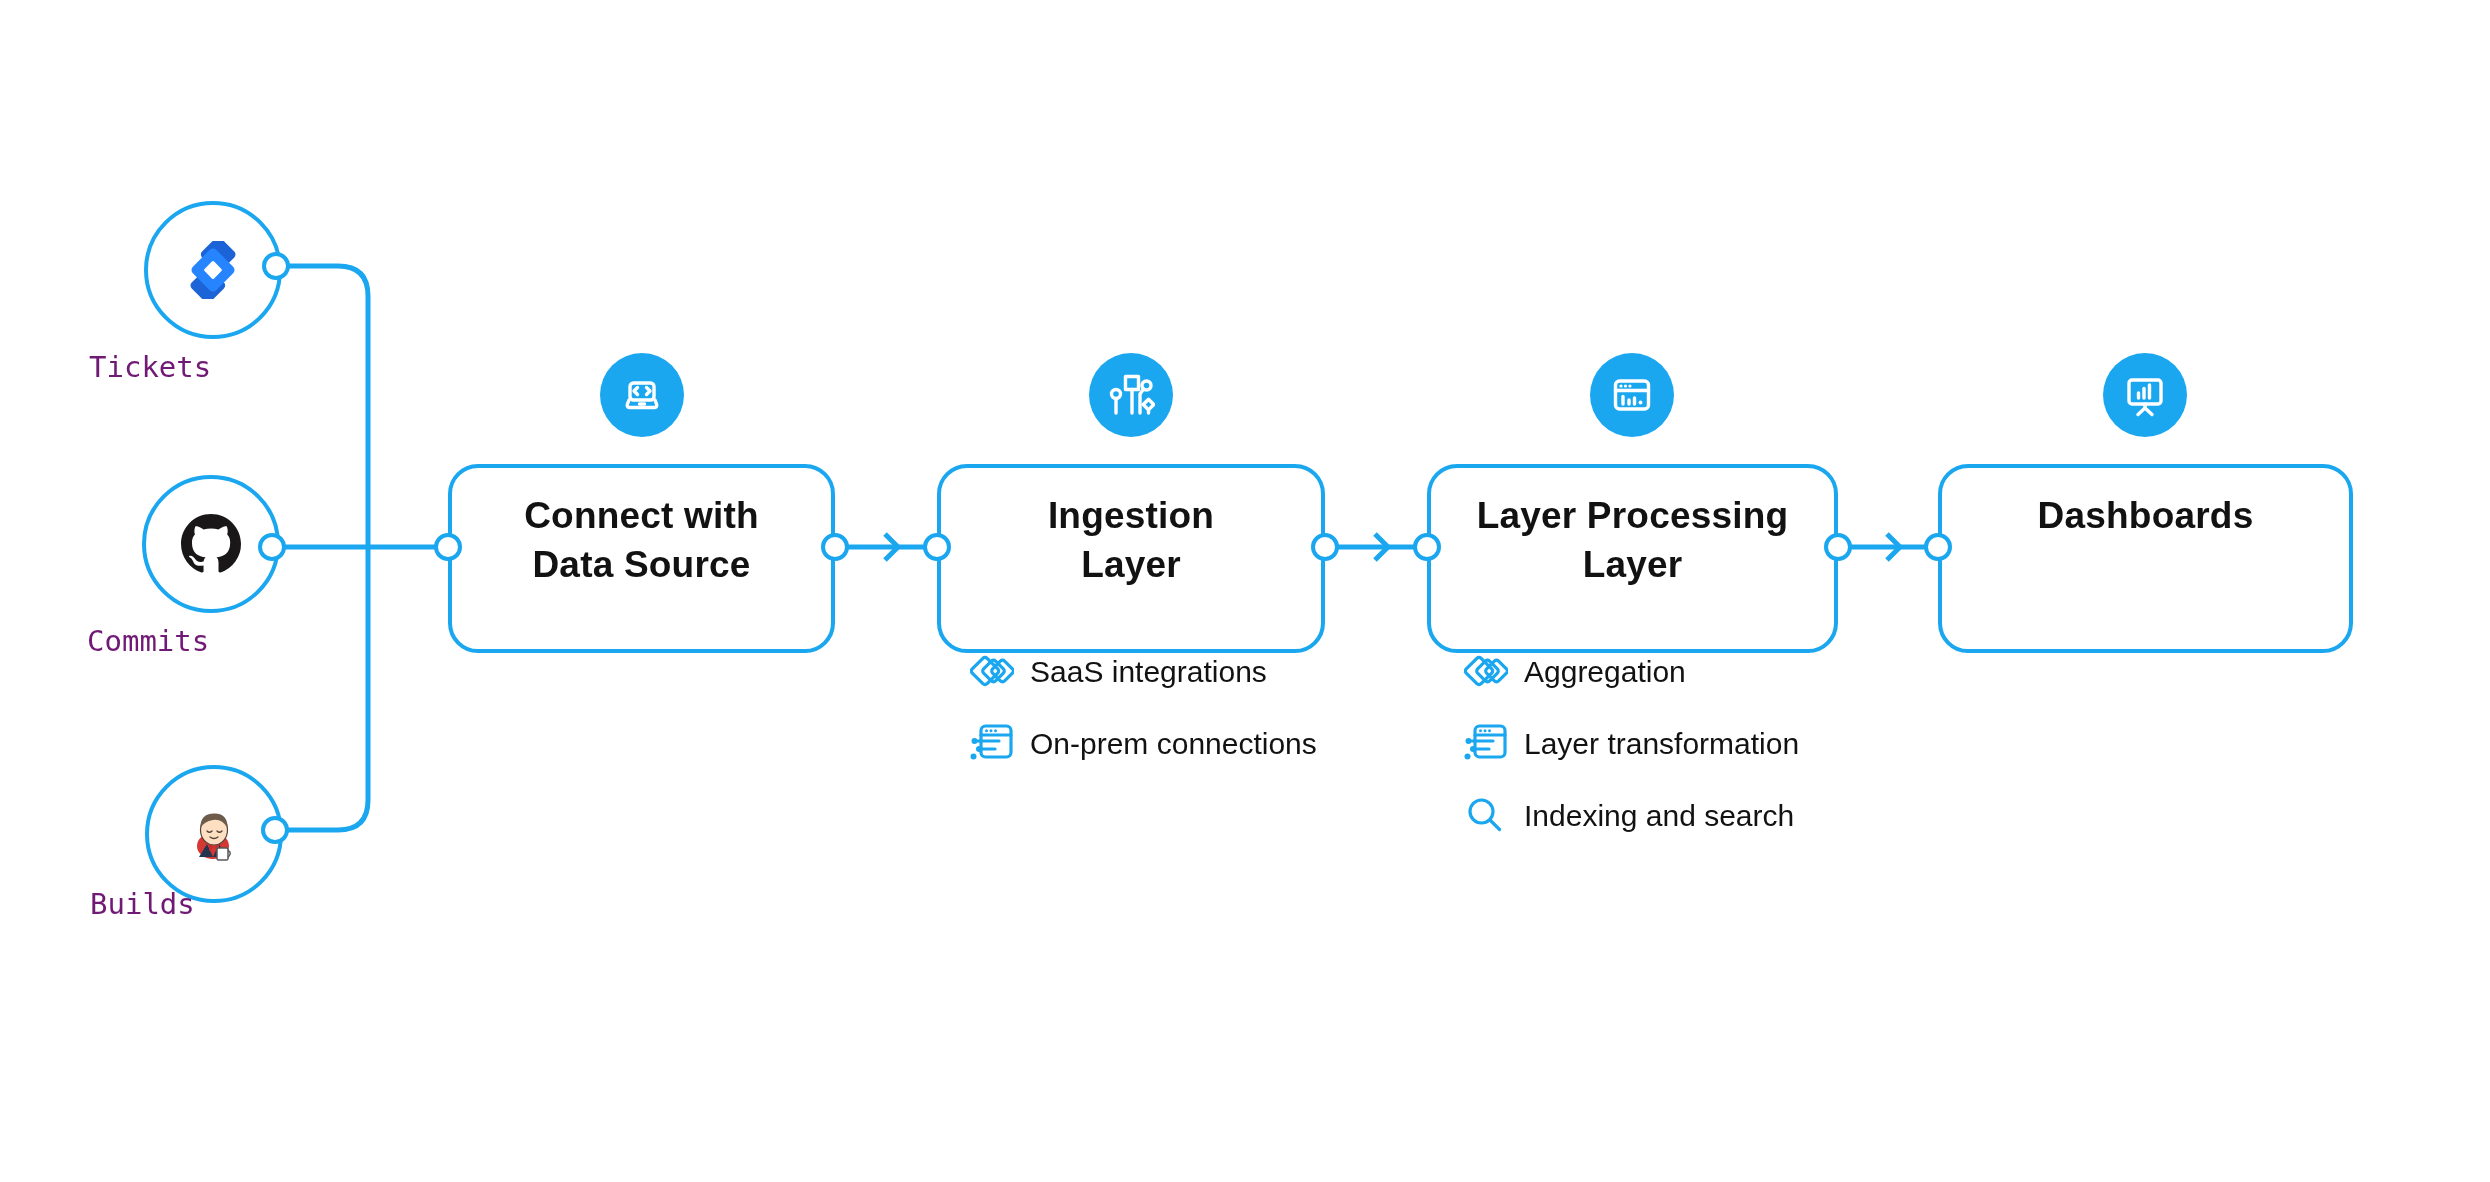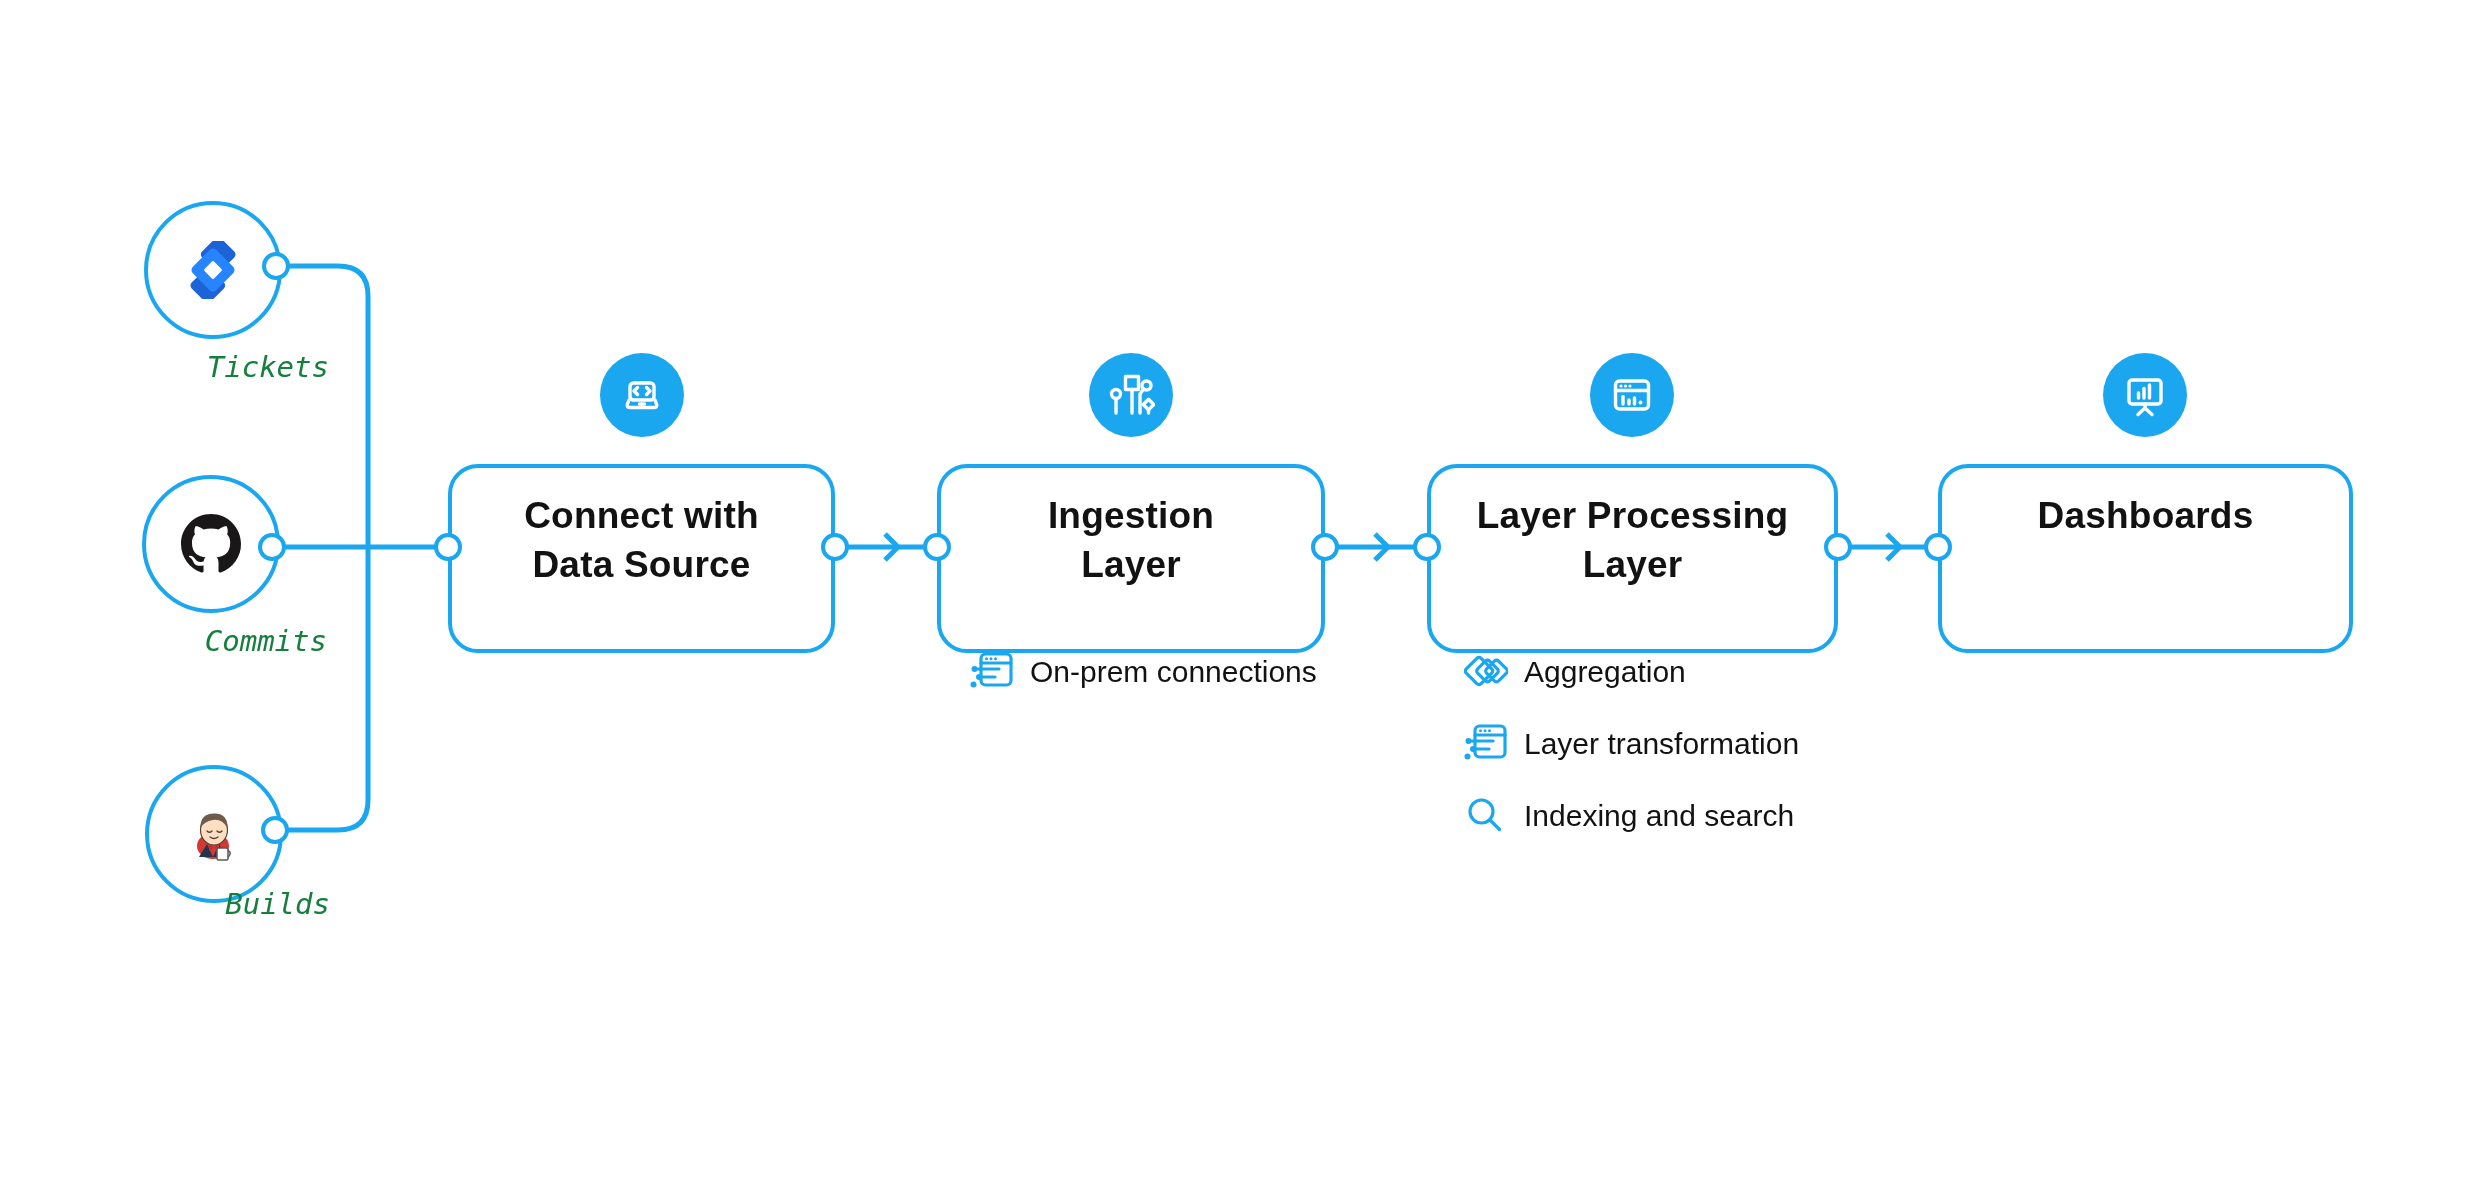--- a/index.html
+++ b/index.html
@@ -6,22 +6,22 @@
   body{width:2490px;height:1182px;overflow:hidden;position:relative;
        font-family:"Liberation Sans",sans-serif;color:#121212;}
   .canvas{position:absolute;inset:0;width:2490px;height:1182px;background:#fff;}
 
   
   svg.wires{position:absolute;left:0;top:0;width:2490px;height:1182px;z-index:6;pointer-events:none;}
 
   
   .source-circle{position:absolute;width:130px;height:130px;border:4px solid #1BA7F0;border-radius:50%;
       background:#fff;display:flex;align-items:center;justify-content:center;z-index:4;}
-  .source-label{position:absolute;width:240px;text-align:right;z-index:4;
-      font-family:"DejaVu Sans Mono",monospace;font-size:29px;line-height:34px;font-weight:500;color:#15803d;font-style:italic;}
+  .source-label{position:absolute;width:240px;text-align:left;z-index:4;
+      font-family:"DejaVu Sans Mono",monospace;font-size:29px;line-height:34px;font-weight:500;color:#701a75;}
 
   
   .stage-badge{position:absolute;top:353px;width:84px;height:84px;border-radius:50%;background:#1BA7F0;
       display:flex;align-items:center;justify-content:center;z-index:4;}
   .stage-badge svg{display:block;}
 
   
   .stage-box{position:absolute;top:464px;height:189px;background:#fff;border:4px solid #1BA7F0;
       border-radius:30px;box-sizing:border-box;z-index:5;}
   .box-title{margin:0;padding-top:23px;text-align:center;font-weight:700;font-size:37px;line-height:49px;
@@ -175,20 +175,32 @@
     <h2 class="box-title">
       <span>Dashboards</span>
       <span></span>
     </h2>
   </div>
 
   <ul class="stage-list" style="left:970px;">
     <li class="list-item">
       <span class="item-icon">
         <svg width="44" height="44" viewBox="0 0 44 44">
+          <g class="ic" fill="#fff">
+            <rect x="24" y="12.5" width="17" height="17" rx="3" transform="rotate(45 32.5 21)"></rect>
+            <rect x="15" y="12.5" width="17" height="17" rx="3" transform="rotate(45 23.5 21)"></rect>
+            <rect x="4.5" y="10.5" width="21" height="21" rx="3" transform="rotate(45 15 21)"></rect>
+          </g>
+        </svg>
+      </span>
+      <span class="item-label">SaaS integrations</span>
+    </li>
+    <li class="list-item">
+      <span class="item-icon">
+        <svg width="44" height="44" viewBox="0 0 44 44">
           <g class="ic">
             <rect x="11" y="4" width="30" height="31" rx="4.5"></rect>
             <path d="M11 13 H41"></path>
             <path d="M7.5 19 H29"></path>
             <path d="M12 27 H25"></path>
           </g>
           <circle cx="16.5" cy="8.8" r="1.5" fill="#1BA7F0"></circle>
           <circle cx="21" cy="8.8" r="1.5" fill="#1BA7F0"></circle>
           <circle cx="25.5" cy="8.8" r="1.5" fill="#1BA7F0"></circle>
           <circle cx="4.5" cy="19" r="3" fill="#1BA7F0"></circle>

